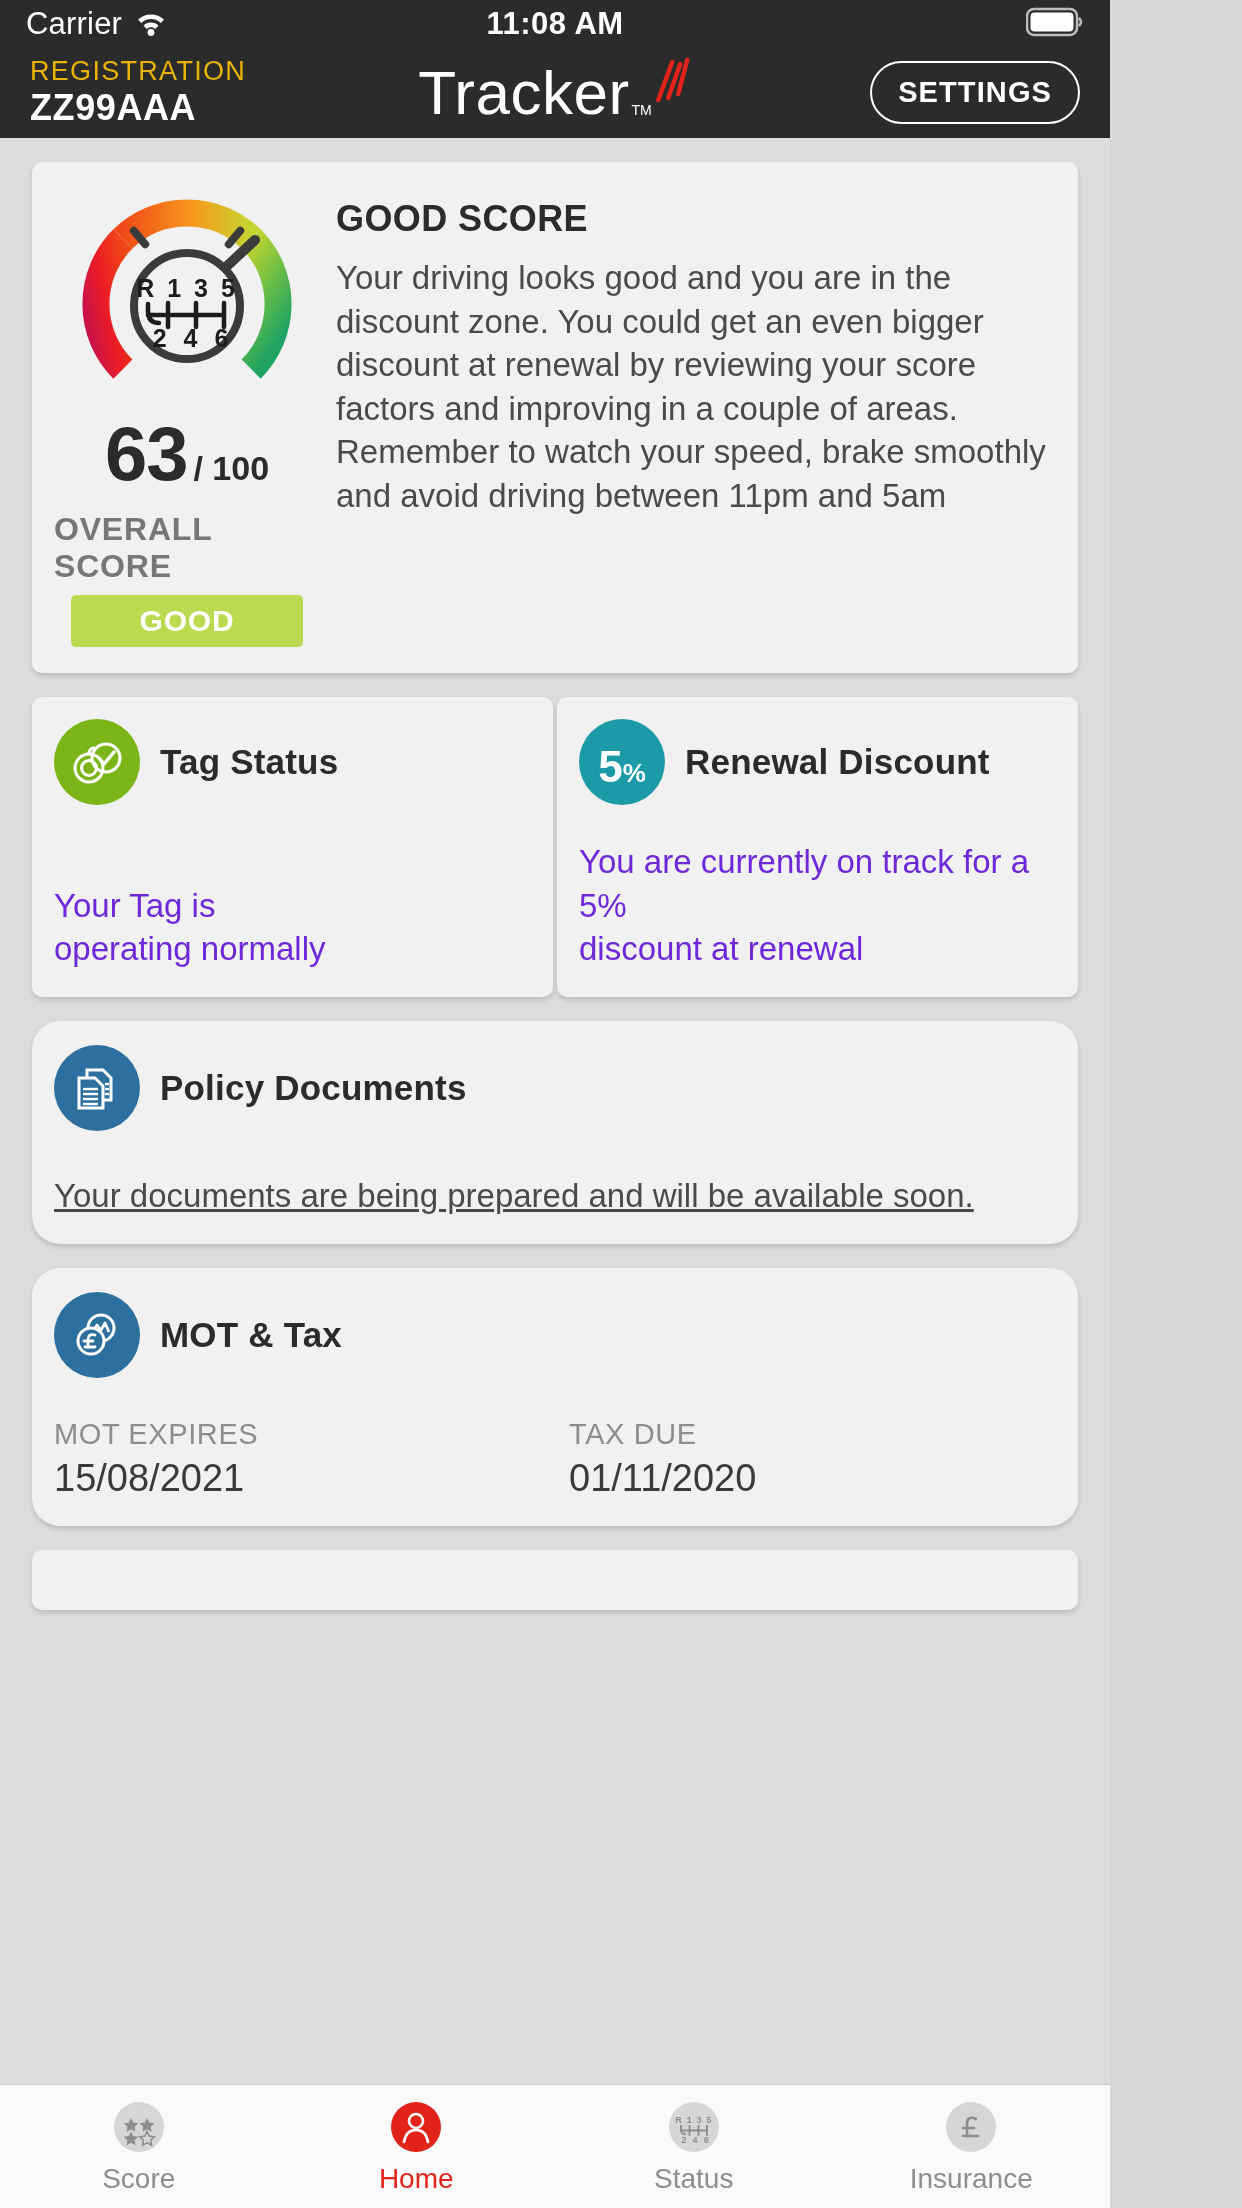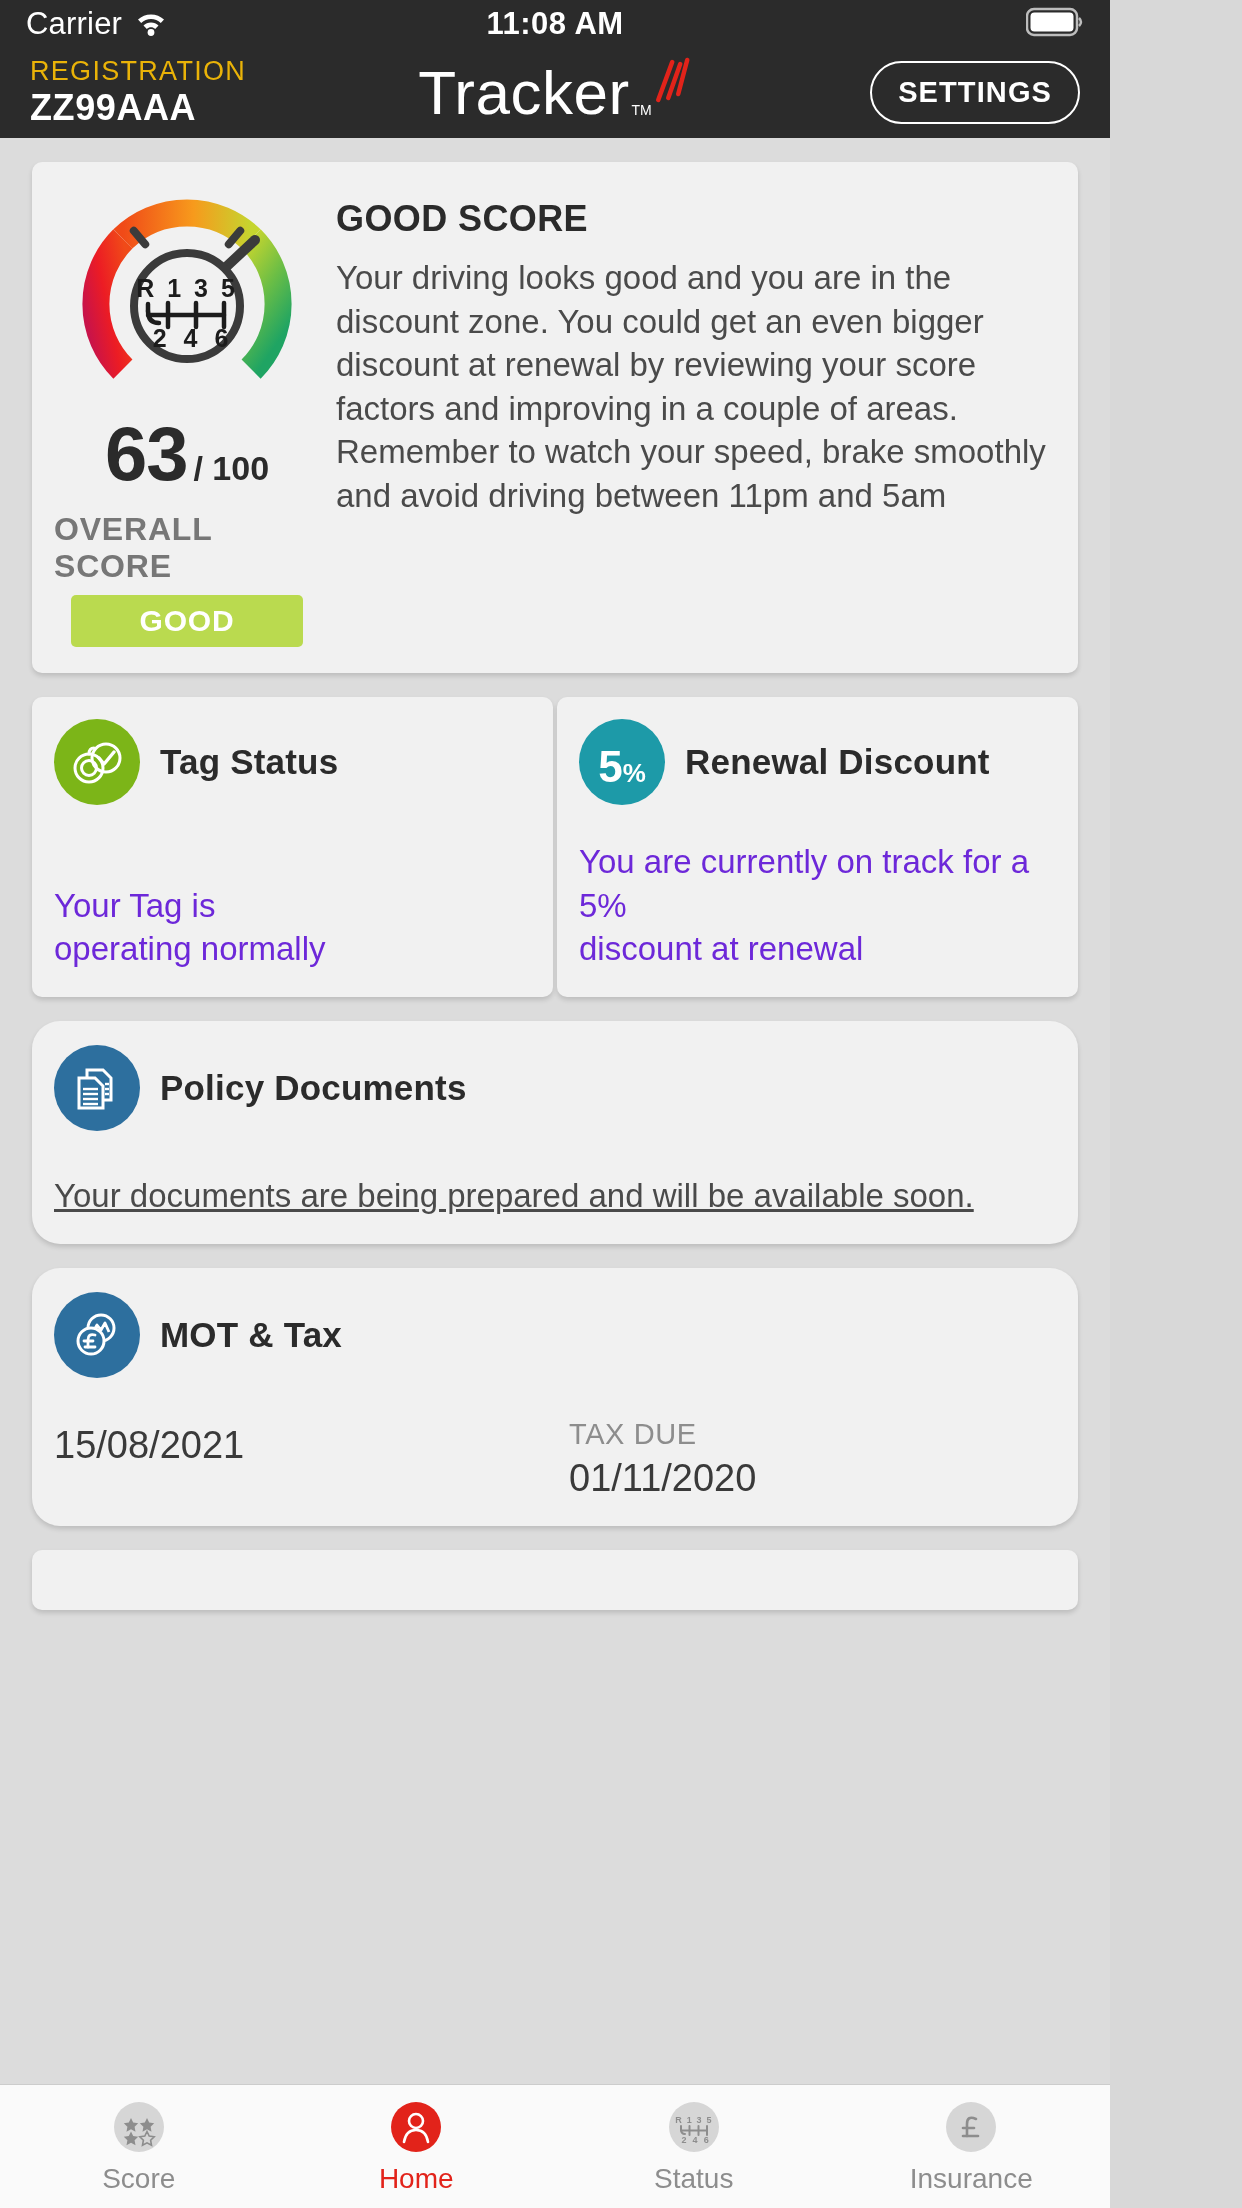--- a/index.html
+++ b/index.html
@@ -303,20 +303,21 @@
             <circle cx="21" cy="33" r="13" fill="#2d6f9e" stroke="#fff" stroke-width="3"></circle>
             <path d="M25 27 q-7 -2 -7 5 v7" fill="none" stroke="#fff" stroke-width="2.8" stroke-linecap="round"></path>
             <line x1="14" y1="33" x2="23" y2="33" stroke="#fff" stroke-width="2.8" stroke-linecap="round"></line>
             <line x1="15" y1="39" x2="25" y2="39" stroke="#fff" stroke-width="2.8" stroke-linecap="round"></line>
           </svg>
         </div>
         <div class="tile-title">MOT &amp; Tax</div>
       </div>
       <div class="dates">
         <div class="date-col">
+          <div class="date-label">MOT EXPIRES</div>
           <div class="date-value">15/08/2021</div>
         </div>
         <div class="date-col second">
           <div class="date-label">TAX DUE</div>
           <div class="date-value">01/11/2020</div>
         </div>
       </div>
     </div>
 
     <div class="card" style="height:60px"></div>

